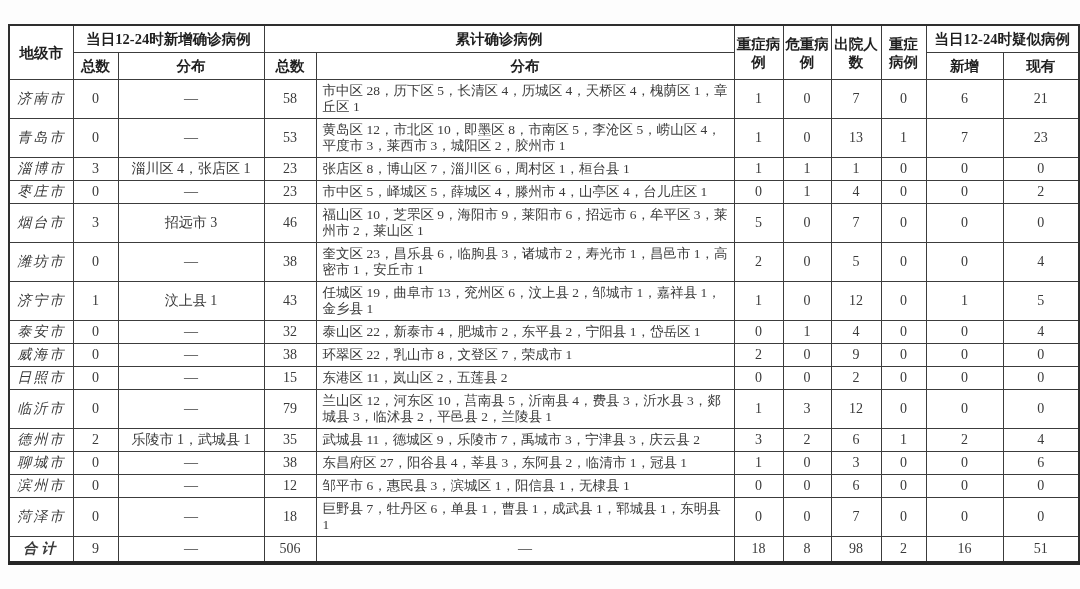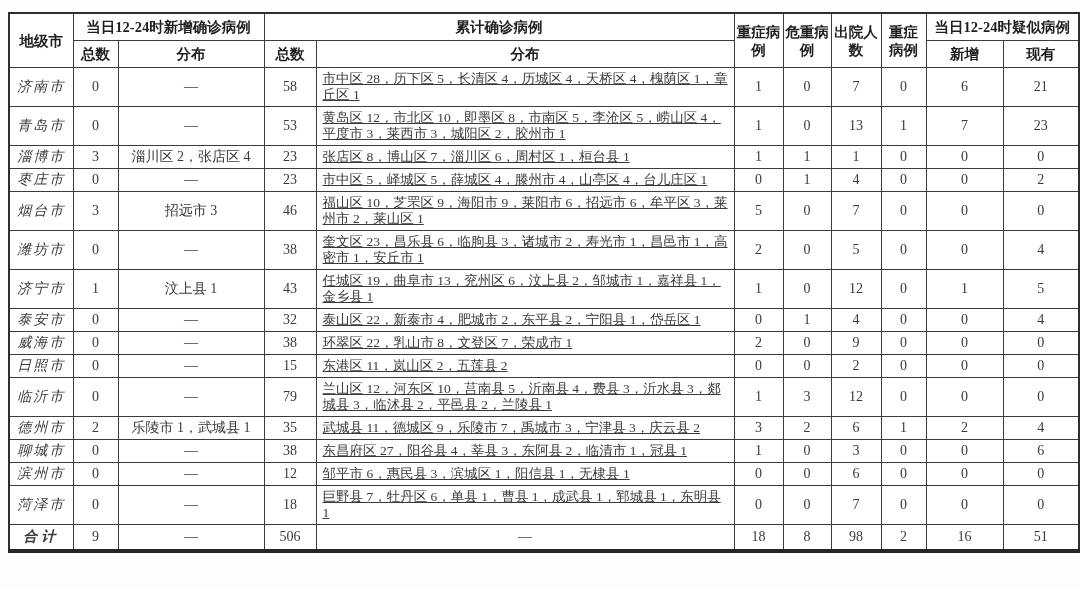--- a/index.html
+++ b/index.html
@@ -7,21 +7,21 @@
     width:1080px;height:589px;
     background:#ffffff;
     font-family:"Liberation Serif","DejaVu Serif",serif;
     color:#333333;
     overflow:hidden;
   }
   .page{
     width:1080px;height:589px;
     background:#fdfdfd;
     box-sizing:border-box;
-    padding:12px 0 0 8px;
+    padding:24px 0 0 8px;
   }
   table.stats{
     border-collapse:collapse;
     table-layout:fixed;
     width:1070px;
     border:2px solid #2e2e2e;
     border-bottom:4px solid #262626;
     background:#ffffff;
   }
   th,td{
@@ -48,21 +48,20 @@
     text-align:center;
     font-size:14px;
     letter-spacing:2px;
     padding:3px 0;
     font-style:italic;
   }
   td.dist-big{
     text-align:left;
     font-size:13.5px;
     padding:3px 6px;
-    text-decoration:underline;
   }
   tr.total-tr td{
     font-size:14px;
     padding:4px 2px;
   }
   tr.total-tr td.city{font-weight:bold;letter-spacing:4px;}
 </style>
 </head>
 <body>
 
@@ -124,21 +123,21 @@
     <td class="c">1</td>
     <td class="c">0</td>
     <td class="c">13</td>
     <td class="c">1</td>
     <td class="c">7</td>
     <td class="c">23</td>
   </tr>
         <tr>
     <td class="city">淄博市</td>
     <td class="c">3</td>
-    <td class="c">淄川区 2，张店区 4</td>
+    <td class="c">淄川区 4，张店区 1</td>
     <td class="c">23</td>
     <td class="dist-big">张店区 8，博山区 7，淄川区 6，周村区 1，桓台县 1</td>
     <td class="c">1</td>
     <td class="c">1</td>
     <td class="c">1</td>
     <td class="c">0</td>
     <td class="c">0</td>
     <td class="c">0</td>
   </tr>
         <tr>

